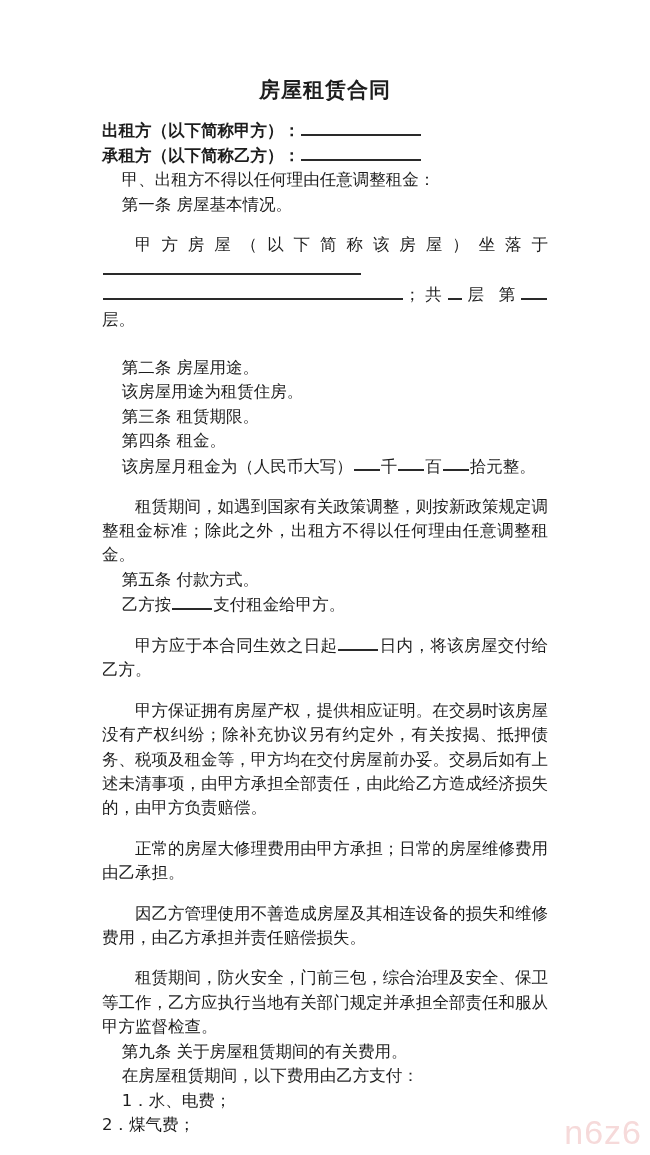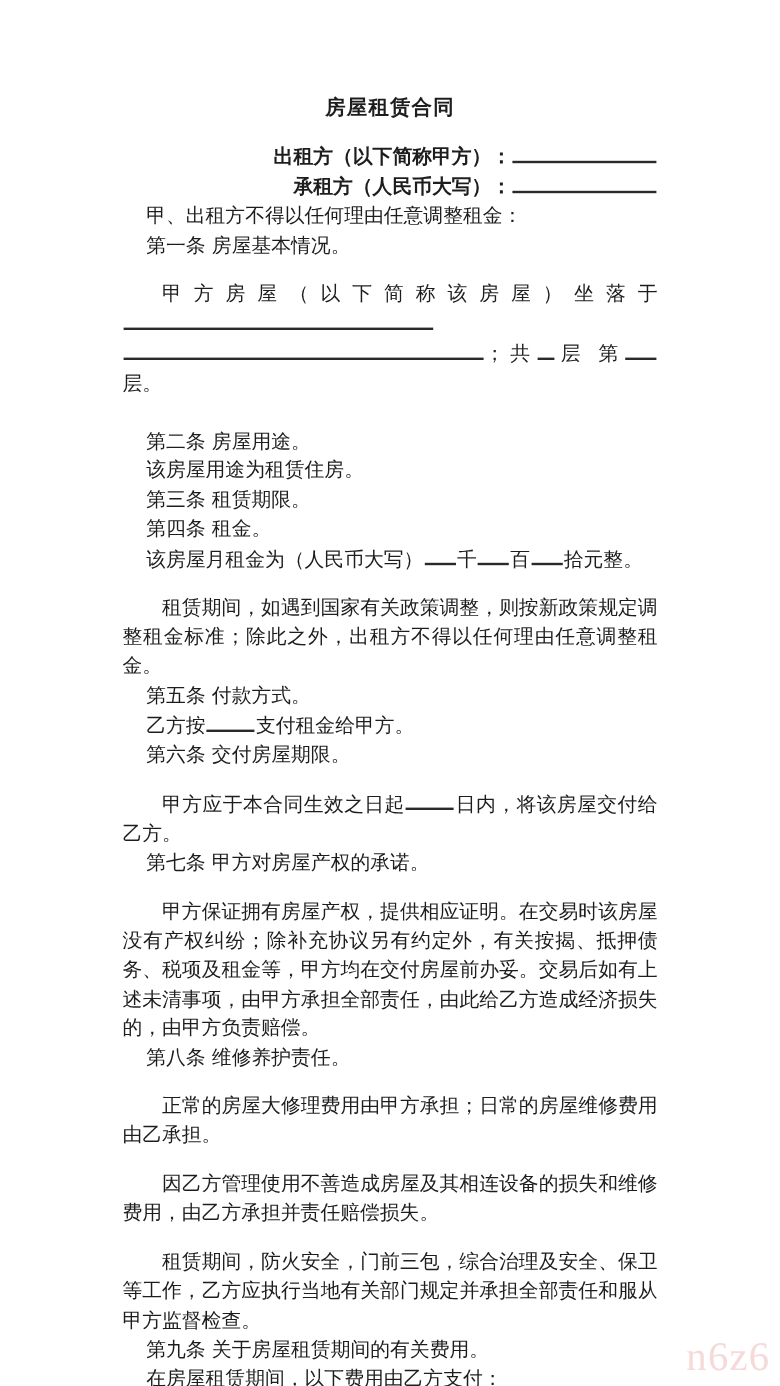--- a/index.html
+++ b/index.html
@@ -24,59 +24,59 @@
     width: 650px;
     height: 1155px;
     background: #ffffff;
   }
 
   
   #watermark {
     position: absolute;
     right: 8px;
     bottom: 6px;
-    font-family: Liberation Serif, serif;
+    font-family: Liberation Sans, sans-serif;
     font-size: 34px;
     letter-spacing: 1px;
     color: #f6dada;
     user-select: none;
     pointer-events: none;
     line-height: 1;
   }
 
   
   #doc {
     position: absolute;
     left: 102px;
     top: 78px;
     width: 446px;
   }
 
   .doc-title {
     text-align: center;
-    font-size: 17px;
+    font-size: 21px;
     font-weight: bold;
     line-height: 24px;
     letter-spacing: 1px;
     margin: 0 0 16px 0;
   }
 
   .para {
     font-size: 16.5px;
     line-height: 24.4px;
     margin: 0;
     text-align: justify;
     text-justify: inter-character;
     word-break: break-all;
     letter-spacing: 0px;
   }
 
   .para.bold {
     font-weight: bold;
-    text-align: right;
+    text-align: left;
   }
 
   
   .para.indent {
     text-indent: 2em;
     margin-top: 16px;
   }
 
   .para.indent1 {
     text-indent: 1.2em;
@@ -106,48 +106,45 @@
 <body>
 
 <div id="page">
 
   <div id="doc">
 
     <div class="doc-title">房屋租赁合同</div>
 
     <p class="para bold"><span>出租方（以下简称甲方）：</span><span class="blank b-xl"></span></p>
 
-    <p class="para bold"><span>承租方（人民币大写）：</span><span class="blank b-xl"></span></p>
+    <p class="para bold"><span>承租方（以下简称乙方）：</span><span class="blank b-xl"></span></p>
 
     <p class="para indent1">甲、出租方不得以任何理由任意调整租金：</p>
 
     <p class="para indent1">第一条 房屋基本情况。</p>
     <p class="para indent"><span>甲方房屋（以下简称该房屋）坐落于</span><span class="blank b-full"></span><span class="blank b-wide"></span><span>；共</span><span class="blank b-xxs"></span><span>层 第</span><span class="blank b-xs"></span><span>层。</span></p>
 
     <div class="spacer"></div>
 
     <p class="para indent1">第二条 房屋用途。</p>
     <p class="para indent1">该房屋用途为租赁住房。</p>
 
     <p class="para indent1">第三条 租赁期限。</p>
 
     <p class="para indent1">第四条 租金。</p>
     <p class="para indent1"><span>该房屋月租金为（人民币大写）</span><span class="blank b-xs"></span><span>千</span><span class="blank b-xs"></span><span>百</span><span class="blank b-xs"></span><span>拾元整。</span></p>
     <p class="para indent">租赁期间，如遇到国家有关政策调整，则按新政策规定调整租金标准；除此之外，出租方不得以任何理由任意调整租金。</p>
 
     <p class="para indent1">第五条 付款方式。</p>
     <p class="para indent1"><span>乙方按</span><span class="blank b-sm"></span><span>支付租金给甲方。</span></p>
 
-    <p class="para indent1">第六条 交付房屋期限。</p>
     <p class="para indent"><span>甲方应于本合同生效之日起</span><span class="blank b-sm"></span><span>日内，将该房屋交付给乙方。</span></p>
 
-    <p class="para indent1">第七条 甲方对房屋产权的承诺。</p>
     <p class="para indent">甲方保证拥有房屋产权，提供相应证明。在交易时该房屋没有产权纠纷；除补充协议另有约定外，有关按揭、抵押债务、税项及租金等，甲方均在交付房屋前办妥。交易后如有上述未清事项，由甲方承担全部责任，由此给乙方造成经济损失的，由甲方负责赔偿。</p>
 
-    <p class="para indent1">第八条 维修养护责任。</p>
     <p class="para indent">正常的房屋大修理费用由甲方承担；日常的房屋维修费用由乙承担。</p>
     <p class="para indent">因乙方管理使用不善造成房屋及其相连设备的损失和维修费用，由乙方承担并责任赔偿损失。</p>
     <p class="para indent">租赁期间，防火安全，门前三包，综合治理及安全、保卫等工作，乙方应执行当地有关部门规定并承担全部责任和服从甲方监督检查。</p>
 
     <p class="para indent1">第九条 关于房屋租赁期间的有关费用。</p>
     <p class="para indent1">在房屋租赁期间，以下费用由乙方支付：</p>
     <p class="para indent1">1．水、电费；</p>
     <p class="para">2．煤气费；</p>
 
   </div>

